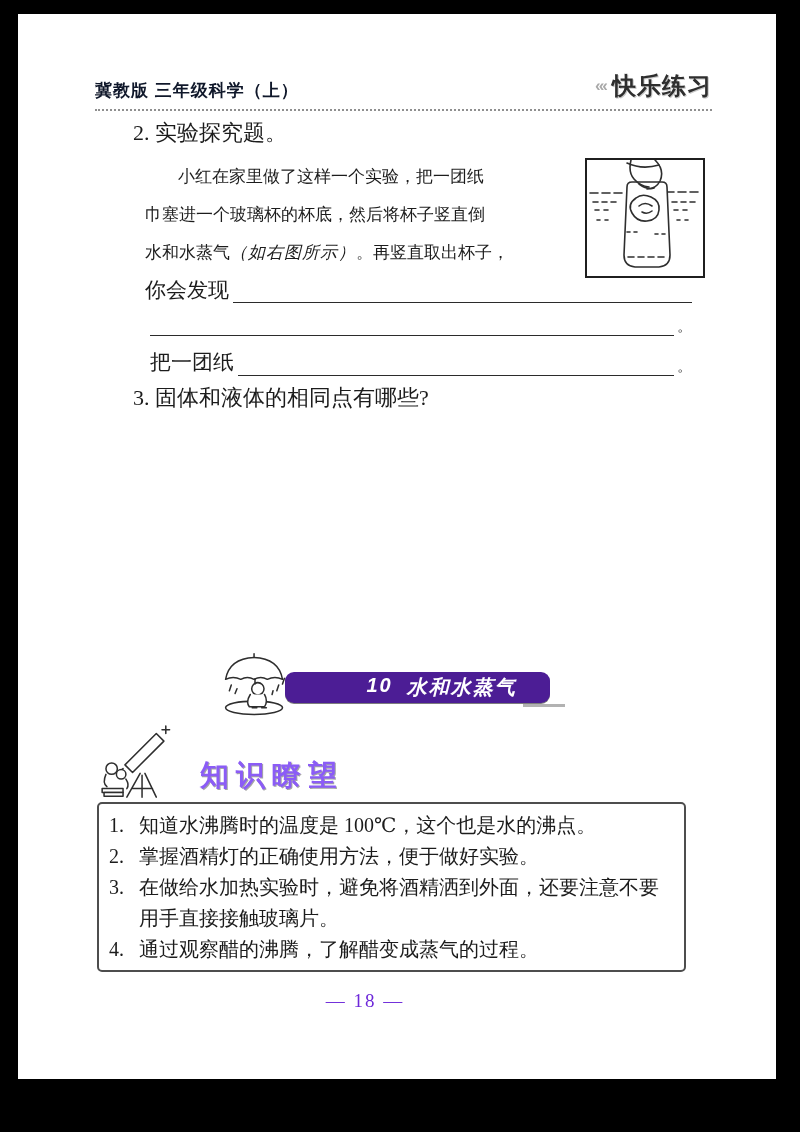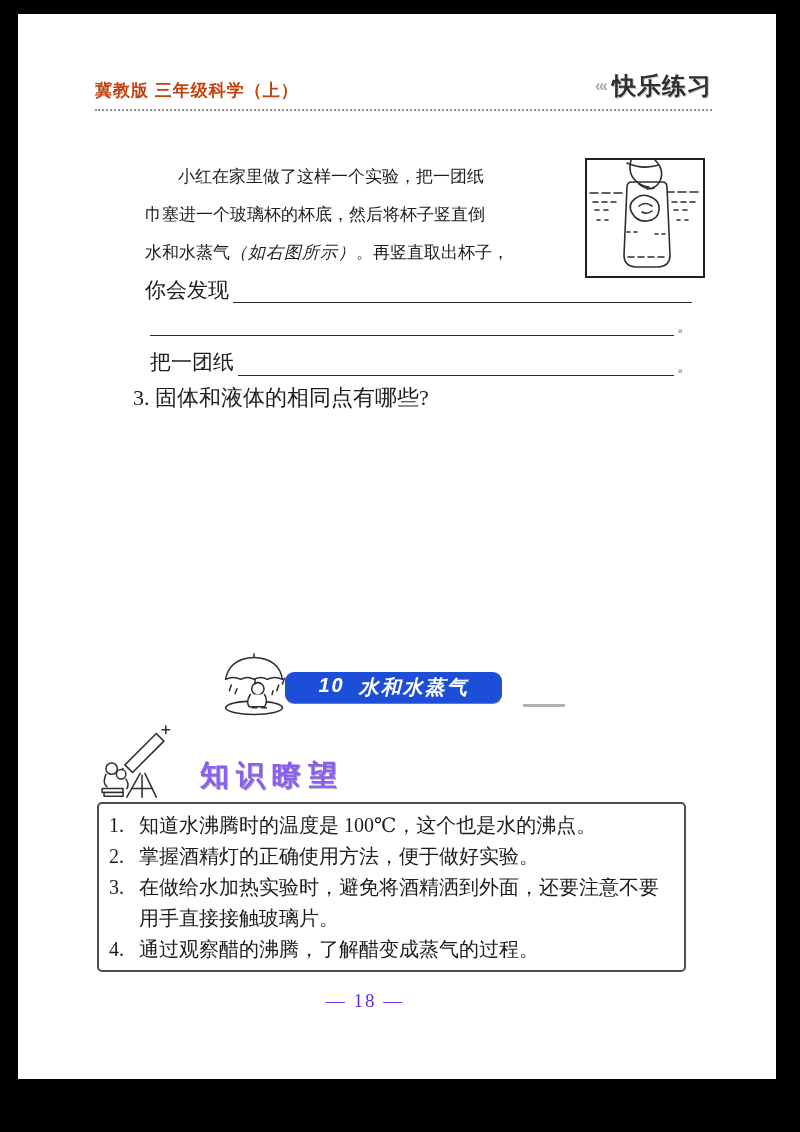--- a/index.html
+++ b/index.html
@@ -12,21 +12,21 @@
     background:#fff;
   }
   
   .header{
     position:absolute;left:77px;top:56px;width:617px;
     display:flex;justify-content:space-between;align-items:flex-end;
     padding-bottom:7px;border-bottom:2px dotted #8f8f8f;
   }
   .header-book{
     font-family:"Liberation Sans","DejaVu Sans",sans-serif;
-    font-weight:700;font-size:17px;color:#c2410c;letter-spacing:1px;
+    font-weight:700;font-size:17px;color:#0f172a;letter-spacing:1px;
   }
   .brand{display:flex;align-items:center;gap:6px;}
   .brand-chevrons{
     font-family:"Liberation Sans",sans-serif;color:#a9a9a9;
     font-size:17px;letter-spacing:-2px;font-weight:700;
   }
   .brand-name{
     font-family:"Liberation Sans","DejaVu Sans",sans-serif;
     font-weight:900;font-size:24px;color:#2e2e2e;letter-spacing:1px;
     text-shadow:1px 1px 0 #c8c8c8;
@@ -48,23 +48,24 @@
   .blank-punct{font-size:15px;color:#333;padding-left:3px;line-height:20px;}
   
   .figure-box{
     position:absolute;left:567px;top:144px;width:120px;height:120px;
     border:2px solid #1f1f1f;background:#fff;box-sizing:border-box;
   }
   
   .banner-icon{position:absolute;left:200px;top:638px;width:74px;height:66px;}
   .banner-pill{
     position:absolute;left:267px;top:658px;width:217px;height:31px;
-    background:#1d4ed8;border-radius:9px;
+    background:#4c1d95;border-radius:9px;
     display:flex;align-items:center;justify-content:center;
     box-shadow:0 1px 0 #7d7d7d;
+    padding-left:48px;
   }
   .banner-text{
     font-family:"Liberation Sans","DejaVu Sans",sans-serif;
     font-style:italic;font-weight:700;font-size:20px;color:#fff;letter-spacing:2px;
     display:flex;gap:14px;white-space:nowrap;
   }
   .banner-tail{position:absolute;left:505px;top:690px;width:42px;height:3px;background:#b2b2b2;}
   
   .kn-icon{position:absolute;left:78px;top:710px;width:94px;height:76px;}
   .kn-heading{
@@ -95,20 +96,21 @@
 <div class="page">
 
   <div class="header">
     <span class="header-book">冀教版 三年级科学（上）</span>
     <span class="brand">
       <span class="brand-chevrons">‹‹‹</span>
       <span class="brand-name">快乐练习</span>
     </span>
   </div>
 
+  <div class="q-heading q2-heading">2. 实验探究题。</div>
 
   <div class="para-line l1">小红在家里做了这样一个实验，把一团纸</div>
   <div class="para-line l2">巾塞进一个玻璃杯的杯底，然后将杯子竖直倒</div>
   <div class="para-line l3">
     <span>水和水蒸气</span><span class="kai">（如右图所示）</span><span>。再竖直取出杯子，</span>
   </div>
 
   <div class="fill-line l4">
     <span>你会发现</span>
     <span class="blank"></span>

